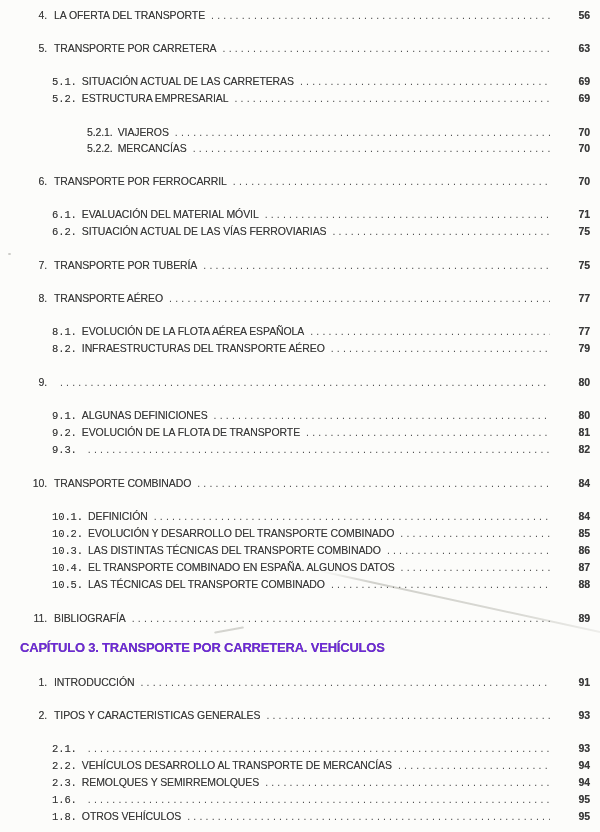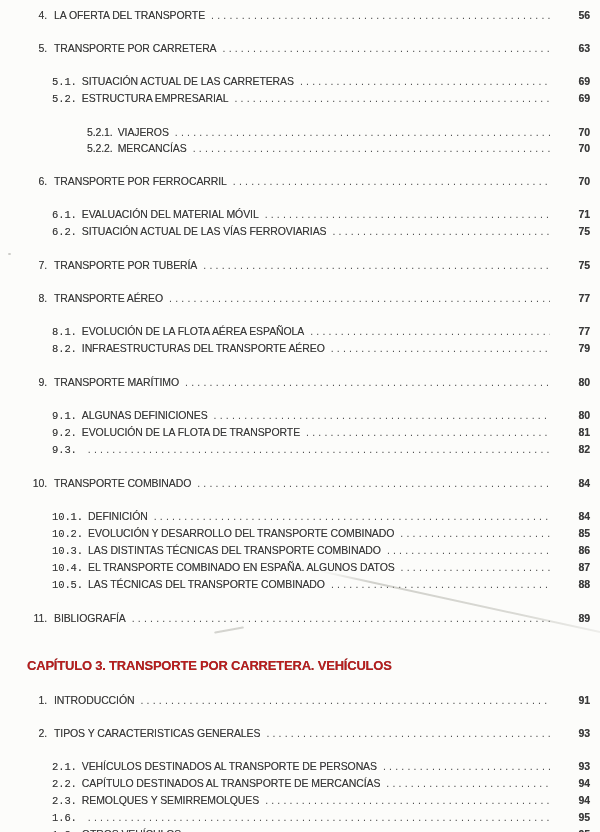--- a/index.html
+++ b/index.html
@@ -44,27 +44,27 @@
     margin-left: 6px;
     margin-right: 14px;
     letter-spacing: 3.2px;
     color: #4b4b4b;
     text-shadow: none;
   }
 
   .pg { flex: none; width: 26px; text-align: right; font-weight: bold; }
 
   .chapter-heading {
-    margin-top: 31px;
-    padding-left: 27px;
+    margin-top: 13px;
+    padding-left: 20px;
     font-size: 13px;
     font-weight: bold;
     letter-spacing: -0.2px;
     line-height: 18px;
-    color: #b91c1c;
+    color: #6d28d9;
     text-shadow: 0 0 0.5px rgba(40,40,40,0.6);
     white-space: nowrap;
   }
 
   
   .artifact { position: absolute; pointer-events: none; }
   .crease {
     left: 320px; top: 570px; width: 292px; height: 2px;
     background: linear-gradient(90deg,
       rgba(165,165,156,0) 0%,
@@ -166,21 +166,20 @@
           <span class="pg">77</span>
         </div>
         <div class="row lvl2">
           <span class="num">8.2.</span>
           <span class="title">INFRAESTRUCTURAS DEL TRANSPORTE AÉREO</span>
           <span class="dots" style="color: rgb(75, 75, 75);">......................................................................................................................................................</span>
           <span class="pg">79</span>
         </div>
         <div class="row lvl1 gap">
           <span class="num">9.</span>
-          <span class="title">TRANSPORTE MARÍTIMO</span>
           <span class="dots" style="color: rgb(75, 75, 75);">......................................................................................................................................................</span>
           <span class="pg">80</span>
         </div>
         <div class="row lvl2 gap">
           <span class="num">9.1.</span>
           <span class="title">ALGUNAS DEFINICIONES</span>
           <span class="dots" style="color: rgb(75, 75, 75);">......................................................................................................................................................</span>
           <span class="pg">80</span>
         </div>
         <div class="row lvl2">
@@ -246,27 +245,26 @@
           <span class="pg">91</span>
         </div>
         <div class="row lvl1 gap">
           <span class="num">2.</span>
           <span class="title">TIPOS Y CARACTERISTICAS GENERALES</span>
           <span class="dots" style="color: rgb(75, 75, 75);">......................................................................................................................................................</span>
           <span class="pg">93</span>
         </div>
         <div class="row lvl2 gap">
           <span class="num">2.1.</span>
-          <span class="title">VEHÍCULOS DESTINADOS AL TRANSPORTE DE PERSONAS</span>
           <span class="dots" style="color: rgb(75, 75, 75);">......................................................................................................................................................</span>
           <span class="pg">93</span>
         </div>
         <div class="row lvl2">
           <span class="num">2.2.</span>
-          <span class="title">CAPÍTULO DESTINADOS AL TRANSPORTE DE MERCANCÍAS</span>
+          <span class="title">VEHÍCULOS DESARROLLO AL TRANSPORTE DE MERCANCÍAS</span>
           <span class="dots" style="color: rgb(75, 75, 75);">......................................................................................................................................................</span>
           <span class="pg">94</span>
         </div>
         <div class="row lvl2">
           <span class="num">2.3.</span>
           <span class="title">REMOLQUES Y SEMIRREMOLQUES</span>
           <span class="dots" style="color: rgb(75, 75, 75);">......................................................................................................................................................</span>
           <span class="pg">94</span>
         </div>
         <div class="row lvl2">

